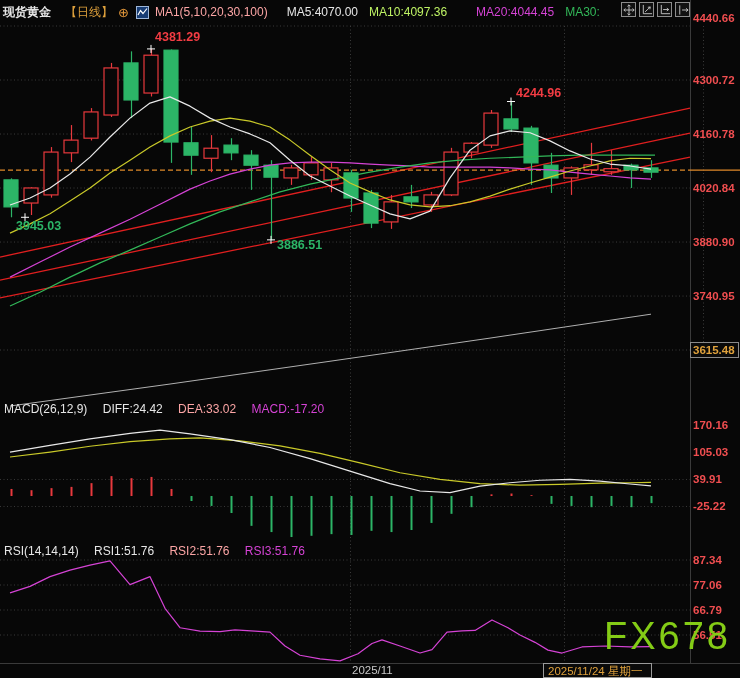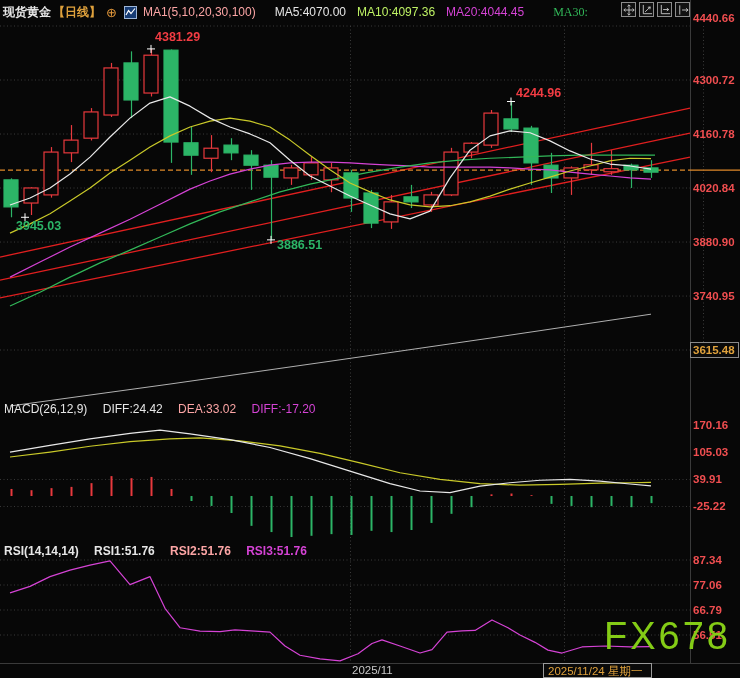--- a/index.html
+++ b/index.html
@@ -1,28 +1,28 @@
 <!DOCTYPE html>
 <html><head>
 <meta charset="utf-8">
 <style>
   html,body{margin:0;padding:0;background:#070707;}
   .stage{position:relative;width:740px;height:678px;background:#070707;overflow:hidden;
          font-family:"Liberation Sans","DejaVu Sans",sans-serif;}
   .hdr{position:absolute;left:0;top:0;width:740px;height:24px;display:flex;align-items:center;font-size:12px;white-space:nowrap;}
   .hdr span{display:inline-block;text-align:center;}
   .sym{color:#e6e6e6;margin-left:3px;font-weight:700;}
-  .per{color:#dfa13c;margin-left:2px;font-weight:700;}
+  .per{color:#dfa13c;margin-left:14px;font-weight:400;}
   .plus-ico{color:#e2973a;font-size:13px;margin-left:5px;cursor:pointer;}
   .mini-ico{margin-left:7px;width:13px;height:13px;cursor:pointer;}
   .mas{color:#fca5a5;margin-left:6px;}
   .ma5{color:#e6e6e6;margin-left:19px;}
   .ma10{color:#bef264;margin-left:11px;}
-  .ma20{color:#d543d5;margin-left:11px;}
-  .ma30{color:#32b859;margin-left:29px;font-family:Liberation Serif, serif;}
+  .ma20{color:#d543d5;margin-left:29px;}
+  .ma30{color:#32b859;margin-left:11px;}
   .toolbar{position:absolute;left:621px;top:2px;display:flex;gap:3px;}
   .tbtn{width:15px;height:15px;border:1px solid #8d8d8d;background:#111;box-sizing:border-box;
         display:flex;align-items:center;justify-content:center;cursor:pointer;}
   .indrow{position:absolute;left:4px;height:14px;font-size:12px;white-space:nowrap;z-index:3;}
   .indrow span{margin-right:12px;text-align:center;}
   .iw{color:#e6e6e6;} .iy{color:#fca5a5;} .im{color:#d543d5;}
   .wm{position:absolute;left:604px;top:615px;font-size:38px;letter-spacing:3px;color:#84cc16;z-index:5;
       font-family:"Liberation Sans",sans-serif;}
   svg text{font-family:"Liberation Sans","DejaVu Sans",sans-serif;}
 </style>
@@ -232,24 +232,24 @@
       <svg width="12" height="12" viewBox="0 0 13 13" fill="none" stroke="#c8c8c8" stroke-width="1">
         <path d="M3,1.5 V11.5 M5.5,6.5 H12 M12,6.5 l-2.3,-1.8 M12,6.5 l-2.3,1.8"></path>
       </svg>
     </span>
   </div>
 
   <div class="indrow" id="macd-row" style="top: 402px;">
     <span class="iw">MACD(26,12,9)</span>
     <span class="iw">DIFF:24.42</span>
     <span class="iy">DEA:33.02</span>
-    <span class="im">DIFF:-17.20</span>
-  </div>
-
-  <div class="indrow" id="rsi-row" style="top: 544px; font-weight: bold;">
+    <span class="im">MACD:-17.20</span>
+  </div>
+
+  <div class="indrow" id="rsi-row" style="top: 544px;">
     <span class="iw">RSI(14,14,14)</span>
     <span class="iw">RSI1:51.76</span>
     <span class="iy">RSI2:51.76</span>
     <span class="im">RSI3:51.76</span>
   </div>
 
   <div class="wm">FX678</div>
 
 </div>
 

